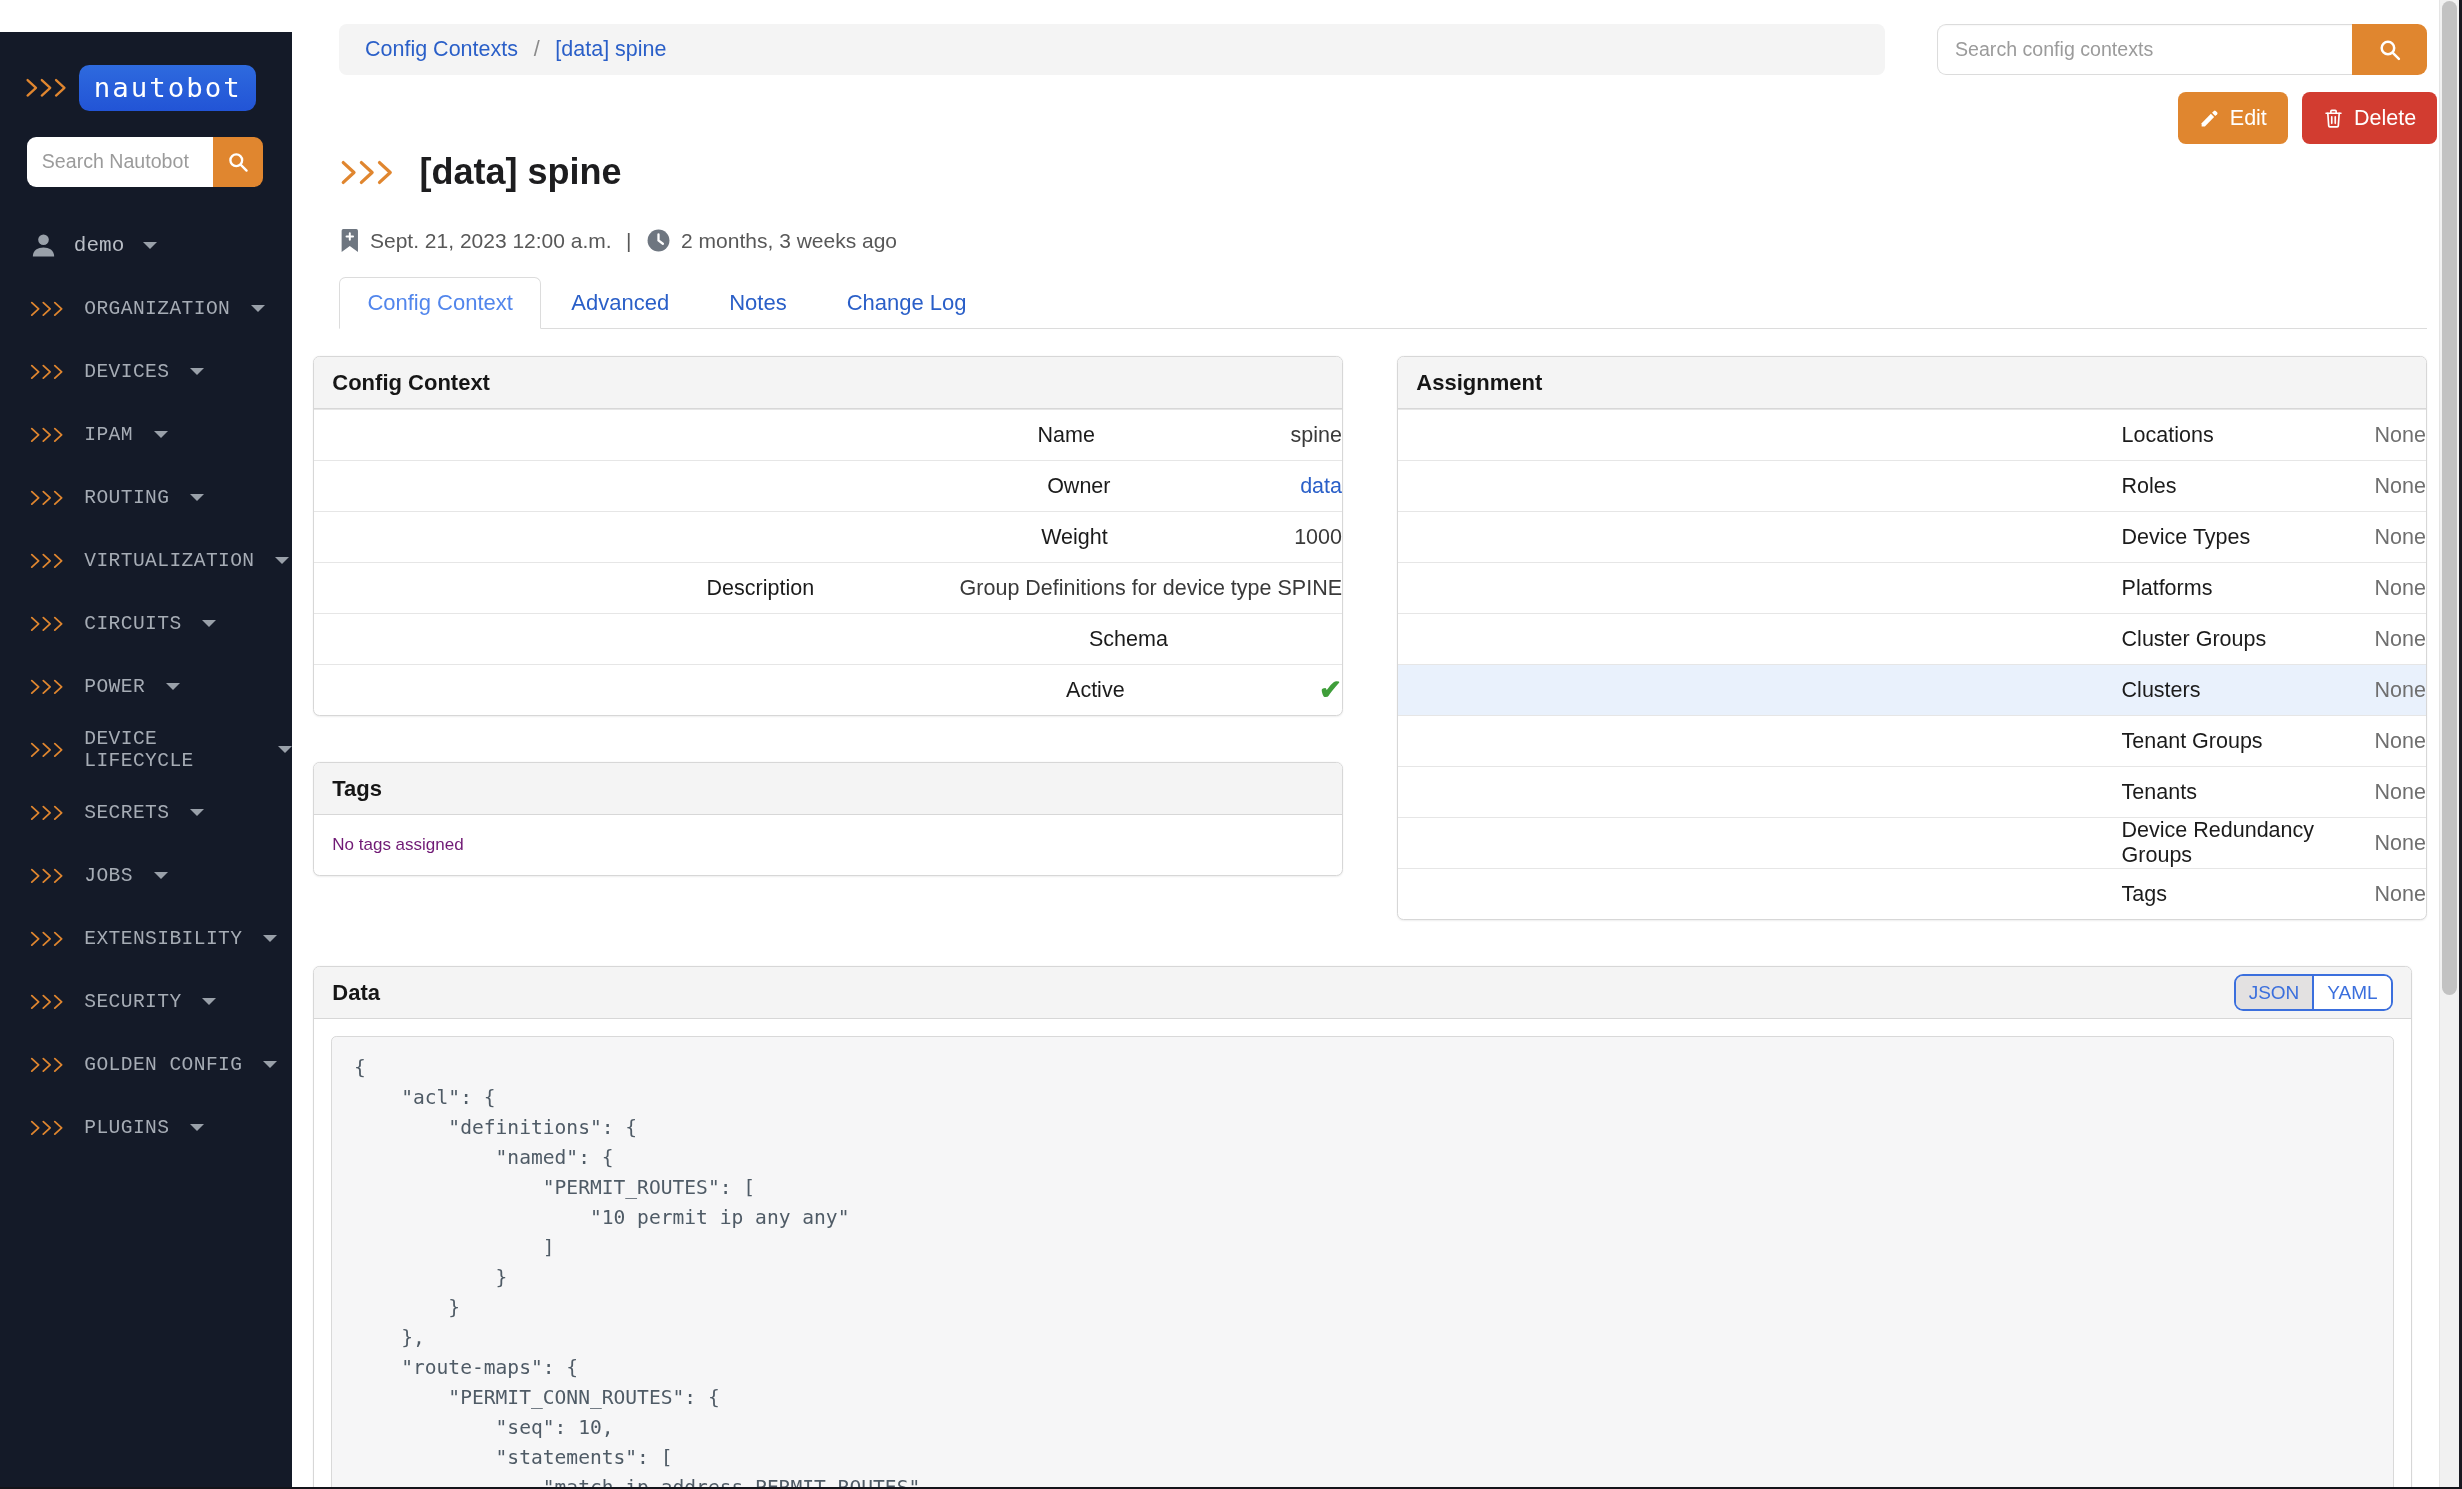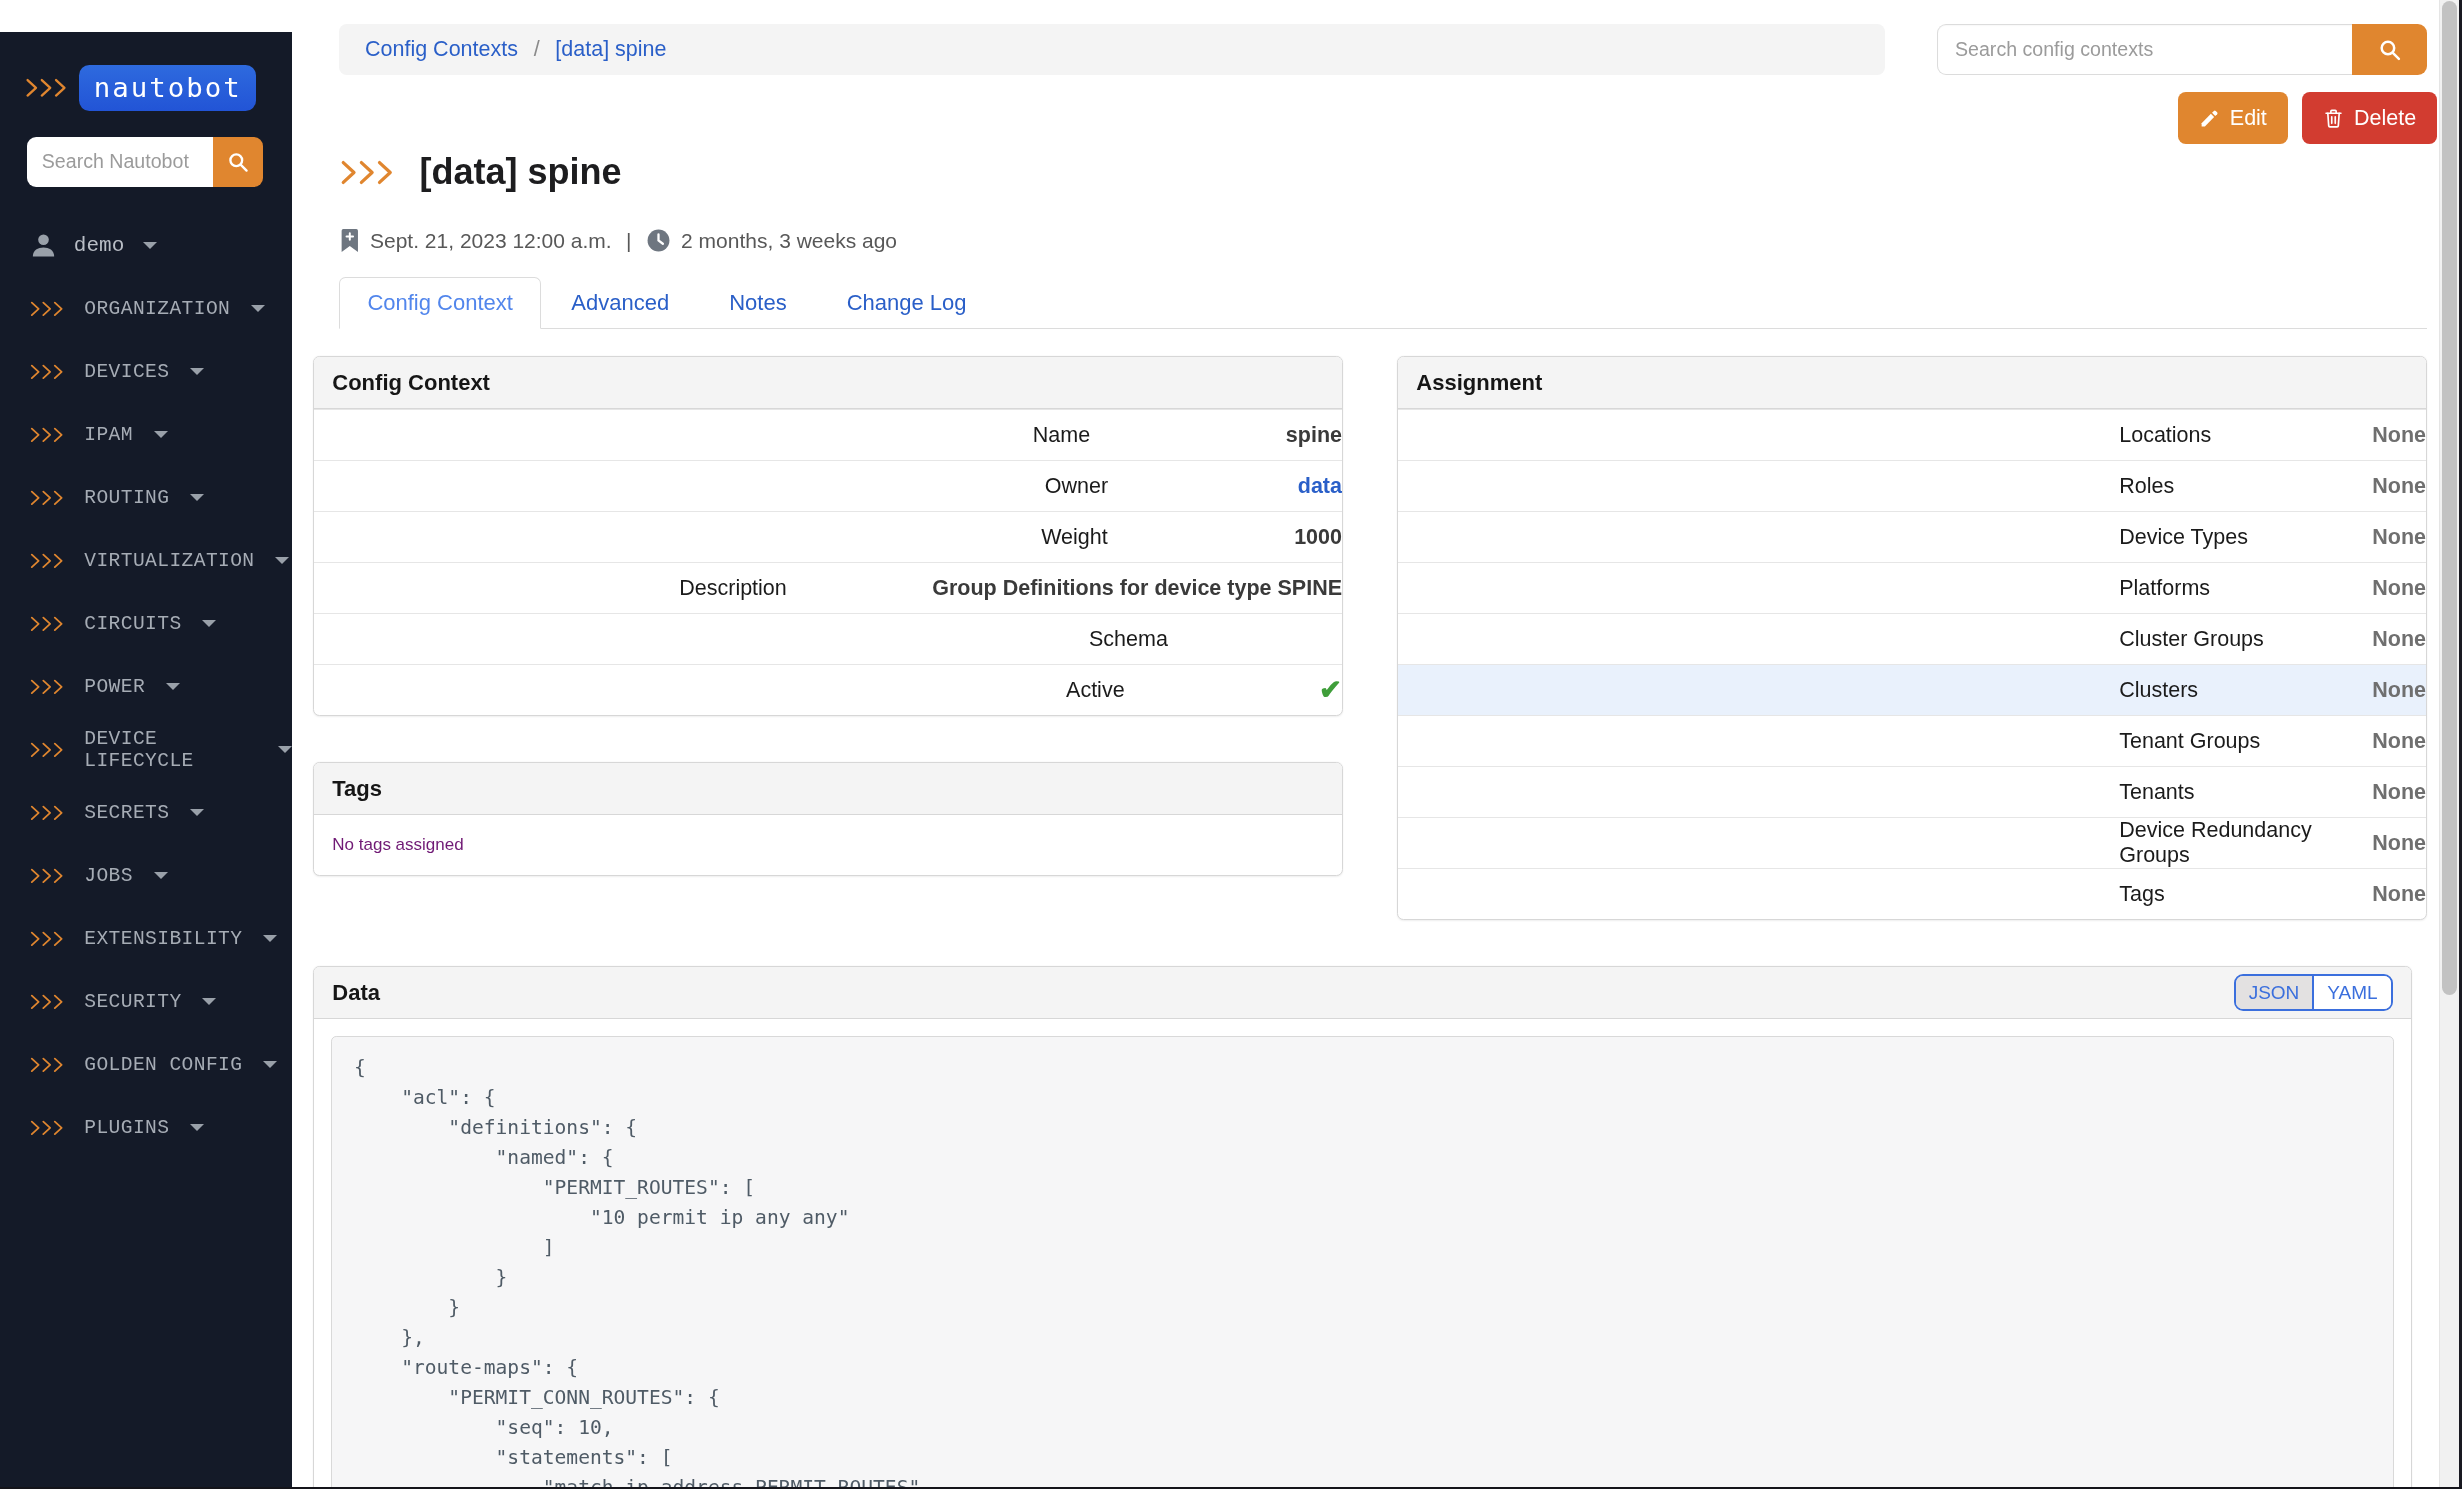--- a/index.html
+++ b/index.html
@@ -64,21 +64,21 @@
   .col-right{position:absolute;left:1105px;top:356px;width:1030px;}
 
   .panel{background:#fff;border:0.7px solid #d7d7d7;border-radius:6.5px;box-shadow:0 0.7px 2px rgba(0,0,0,0.07);
          overflow:hidden;box-sizing:border-box;}
   .panel-h{background:#f4f4f4;height:51px;display:flex;align-items:center;justify-content:space-between;
            padding:0 18.3px;font-size:22px;font-weight:bold;color:#161616;border-bottom:0.7px solid #d7d7d7;}
   .trow{display:flex;align-items:center;height:50px;padding-left:18.3px;font-size:21.5px;border-top:0.7px solid #e6e6e6;justify-content:flex-end;}
   .trow:first-of-type{border-top:none;}
   .trow.hl{background:#e9f1fc;}
   .tlabel{width:253px;flex:none;color:#1b1b1b;}
-  .tvalue{color:#3a3a3a;font-weight:bold;}
+  .tvalue{color:#3a3a3a;}
   .tvalue.none{color:#6f6f6f;}
   .tvalue.link{color:#2a5fc8;cursor:pointer;text-decoration:none;}
   .tvalue.check{color:#3f9e3a;font-size:27.4px;font-weight:bold;line-height:27.4px;}
 
   .tags-panel{margin-top:46px;}
   .tags-body{height:60px;display:flex;align-items:center;padding:0 18.3px;font-size:17px;color:#701a75;}
 
   .data-panel{position:absolute;left:21px;top:966px;width:2099px;height:653px;}
   .toggle{display:flex;border:2px solid #3b6fdd;border-radius:9.1px;overflow:hidden;font-weight:normal;}
   .toggle .t{font-size:19px;color:#3b6fdd;padding:5.9px 13px;cursor:pointer;}

